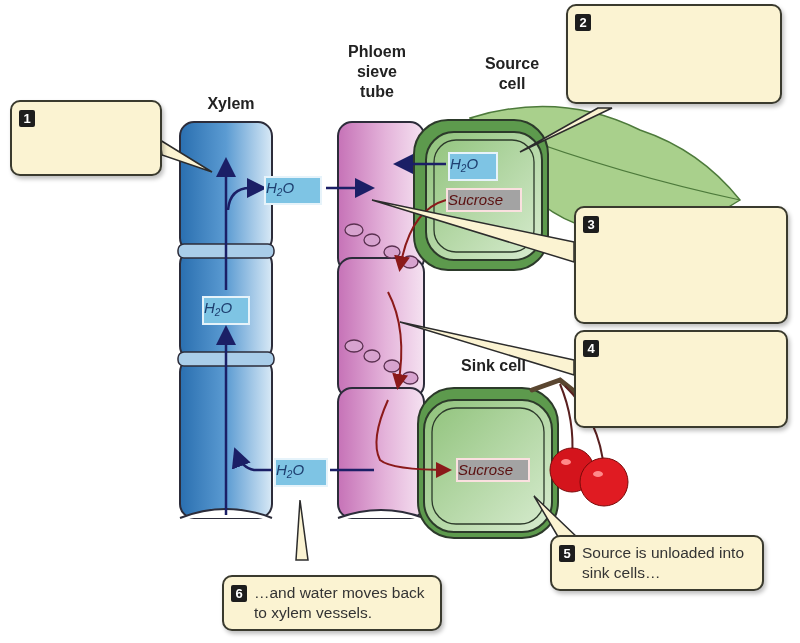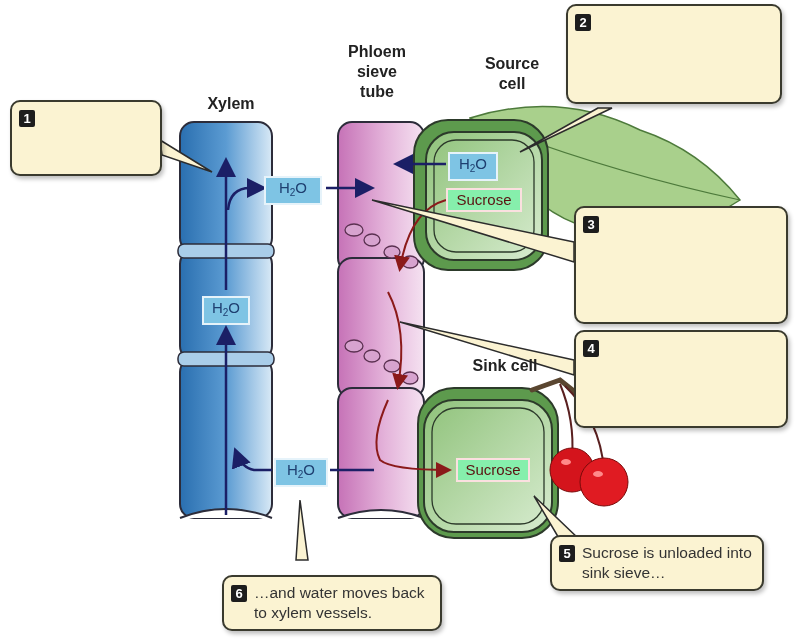--- a/index.html
+++ b/index.html
@@ -1,23 +1,23 @@
 <!DOCTYPE html>
 <html><head>
 <meta charset="utf-8">
 <style>
   html, body { margin:0; padding:0; background:#ffffff; }
   body { width:800px; height:643px; position:relative; overflow:hidden; font-family:"Liberation Sans", sans-serif; }
   #art { position:absolute; left:0; top:0; width:800px; height:643px; }
   .callout { position:absolute; background:#fbf3d2; border:2px solid #3a3a2e; border-radius:10px; box-shadow:2px 3px 4px rgba(0,0,0,0.25); padding:6px 8px 6px 30px; font-size:15.5px; line-height:20px; color:#333; box-sizing:border-box; }
   .num { position:absolute; left:7px; top:8px; width:16px; height:17px; background:#1d1d1d; color:#fff; font-weight:bold; font-size:13px; line-height:17px; text-align:center; border-radius:2px; }
   .lbl { position:absolute; font-weight:bold; font-size:16px; line-height:20px; color:#222; text-align:center; }
-  .tag { position:absolute; font-size:15px; line-height:20px; text-align:center; box-sizing:border-box; }
+  .tag { position:absolute; font-size:15px; line-height:20px; text-align:left; box-sizing:border-box;font-style:italic; }
   .tag.h2o { background:#7ec4e4; color:#1e3f70; border:2px solid #e6f3fa; }
-  .tag.suc { background:#86efac; color:#5a1010; border:2px solid #fbe0e0; }
+  .tag.suc { background:#a3a3a3; color:#5a1010; border:2px solid #fbe0e0; }
   sub { font-size:10px; vertical-align:-3px; }
 </style>
 </head>
 <body>
 
 <svg id="art" viewBox="0 0 800 643">
   <defs>
     <linearGradient id="xyl" x1="0" x2="1" y1="0" y2="0">
       <stop offset="0" stop-color="#2a6fb0"></stop>
       <stop offset="0.5" stop-color="#5b9bd2"></stop>
@@ -120,21 +120,21 @@
 <div class="lbl" style="left:196px;top:94px;width:70px;">Xylem</div>
 <div class="lbl" style="left:342px;top:42px;width:70px;">
   <div>Phloem</div>
   <div>sieve</div>
   <div>tube</div>
 </div>
 <div class="lbl" style="left:436px;top:54px;width:70px;margin-left:41px;">
   <div>Source</div>
   <div>cell</div>
 </div>
-<div class="lbl" style="left:460px;top:356px;width:90px;">Sink cell</div>
+<div class="lbl" style="left:436px;top:356px;width:90px;text-align:right;">Sink cell</div>
 
 <div class="tag h2o" style="left:264px;top:176px;width:58px;"><span>H</span><sub>2</sub><span>O</span></div>
 <div class="tag h2o" style="left:448px;top:152px;width:50px;"><span>H</span><sub>2</sub><span>O</span></div>
 <div class="tag h2o" style="left:202px;top:296px;width:48px;"><span>H</span><sub>2</sub><span>O</span></div>
 <div class="tag h2o" style="left:274px;top:458px;width:54px;"><span>H</span><sub>2</sub><span>O</span></div>
 
 <div class="tag suc" style="left:446px;top:188px;width:76px;">Sucrose</div>
 <div class="tag suc" style="left:456px;top:458px;width:74px;">Sucrose</div>
 
 <div class="callout" style="left:10px;top:100px;width:152px;height:76px;">
@@ -144,18 +144,18 @@
   <span class="num">2</span>
 </div>
 <div class="callout" style="left:574px;top:206px;width:214px;height:118px;">
   <span class="num">3</span>
 </div>
 <div class="callout" style="left:574px;top:330px;width:214px;height:98px;">
   <span class="num">4</span>
 </div>
 <div class="callout" style="left:550px;top:535px;width:214px;height:56px;">
   <span class="num">5</span>
-  <span>Sucrose is unloaded into sink sieve…</span>
+  <span>Source is unloaded into sink cells…</span>
 </div>
 <div class="callout" style="left:222px;top:575px;width:220px;height:56px;">
   <span class="num">6</span>
   <span>…and water moves back to xylem vessels.</span>
 </div>
 
 </body></html>

